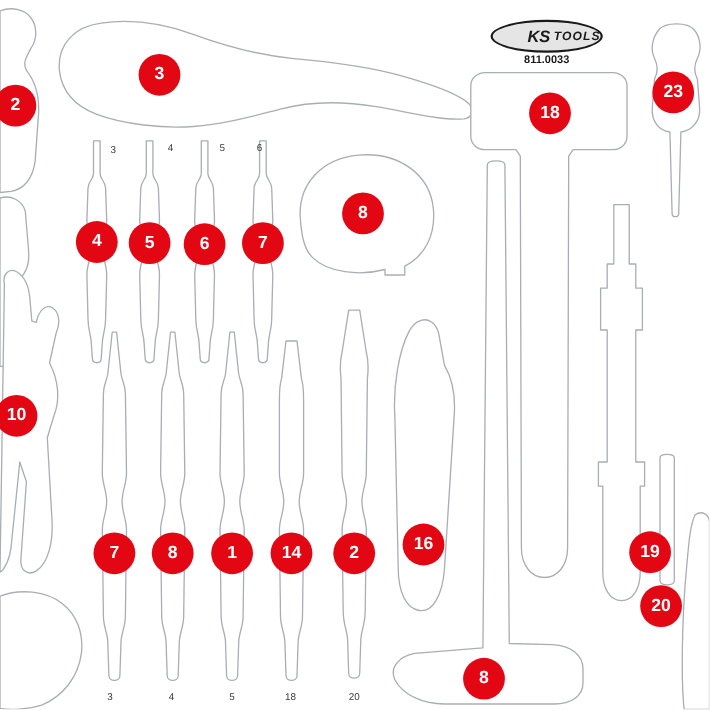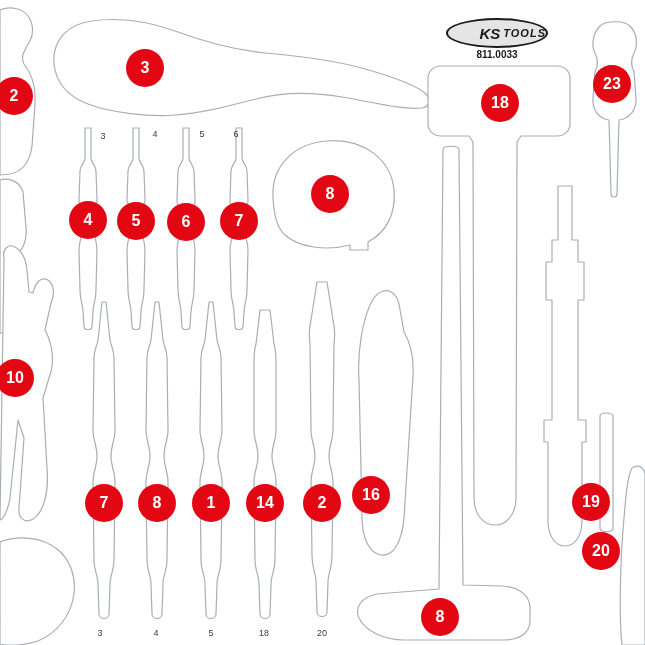--- a/index.html
+++ b/index.html
@@ -79,21 +79,21 @@
   <div class="badge" style="left:117px;top:202px">5</div>
   <div class="badge" style="left:167px;top:203px">6</div>
   <div class="badge" style="left:220px;top:202px">7</div>
   <div class="badge" style="left:311px;top:175px">8</div>
   <div class="badge" style="left:-4px;top:359px">10</div>
   <div class="badge" style="left:85px;top:484px">7</div>
   <div class="badge" style="left:138px;top:484px">8</div>
   <div class="badge" style="left:192px;top:484px">1</div>
   <div class="badge" style="left:246px;top:484px">14</div>
   <div class="badge" style="left:303px;top:484px">2</div>
-  <div class="badge" style="left:352px;top:476px">16</div>
+  <div class="badge" style="left:366px;top:476px">16</div>
   <div class="badge" style="left:421px;top:598px">8</div>
   <div class="badge" style="left:481px;top:84px">18</div>
   <div class="badge" style="left:572px;top:483px">19</div>
   <div class="badge" style="left:582px;top:532px">20</div>
   <div class="badge" style="left:593px;top:65px">23</div>
 
   <div class="size-label" style="left:103px;top:131px">3</div>
   <div class="size-label" style="left:155px;top:129px">4</div>
   <div class="size-label" style="left:202px;top:129px">5</div>
   <div class="size-label" style="left:236px;top:129px">6</div>

